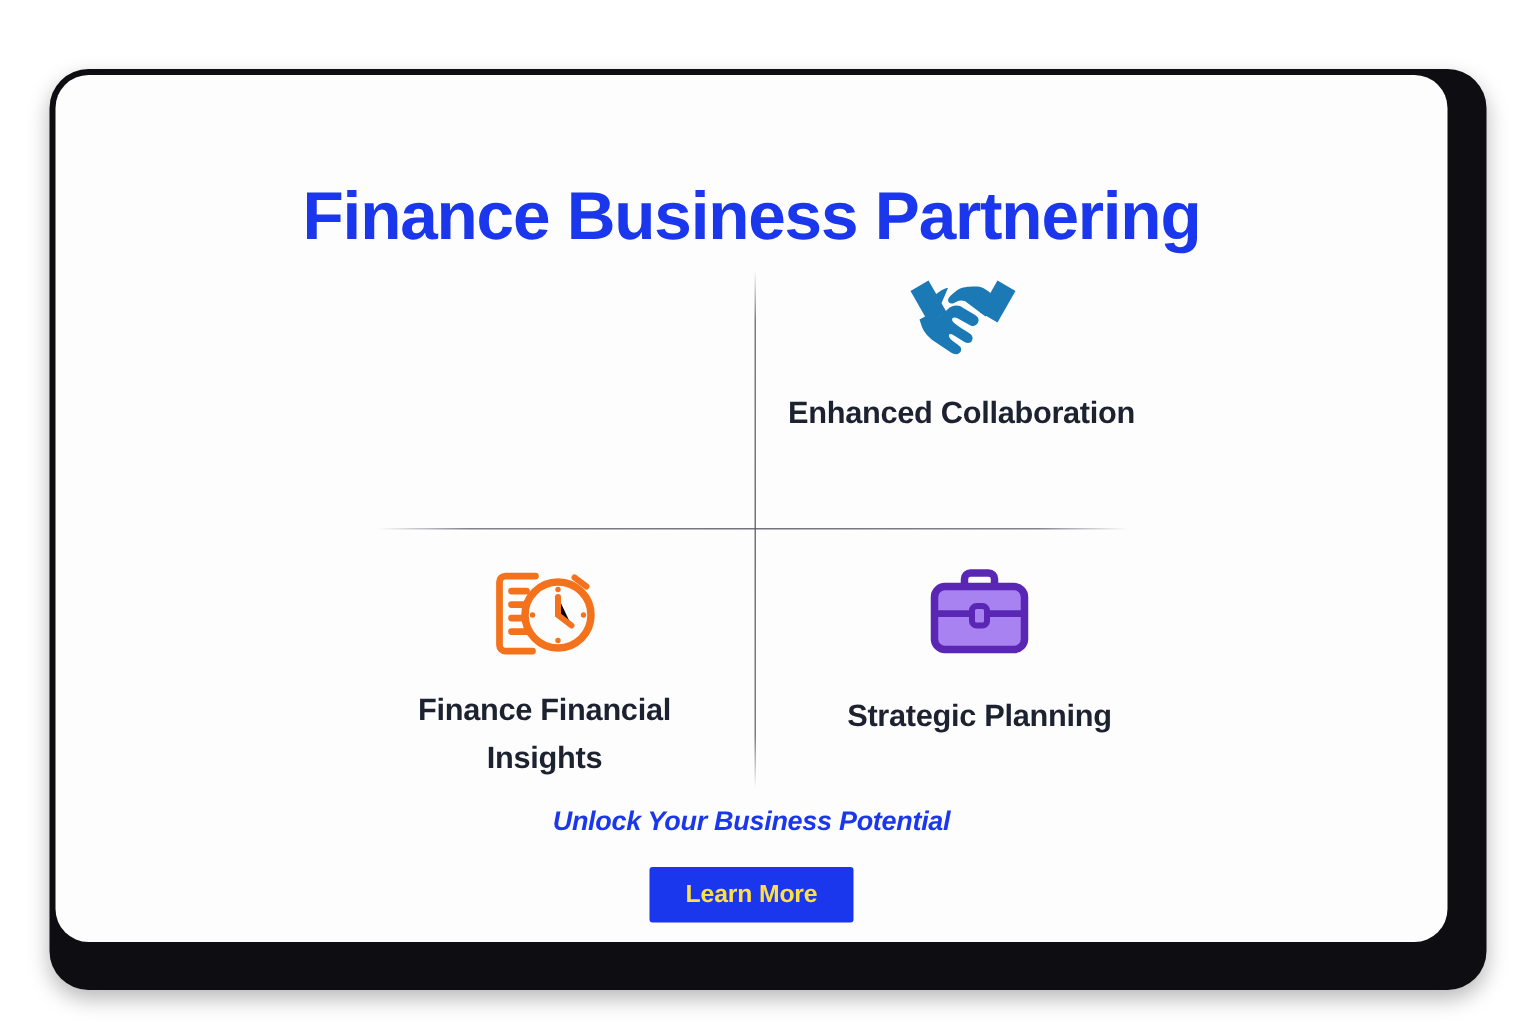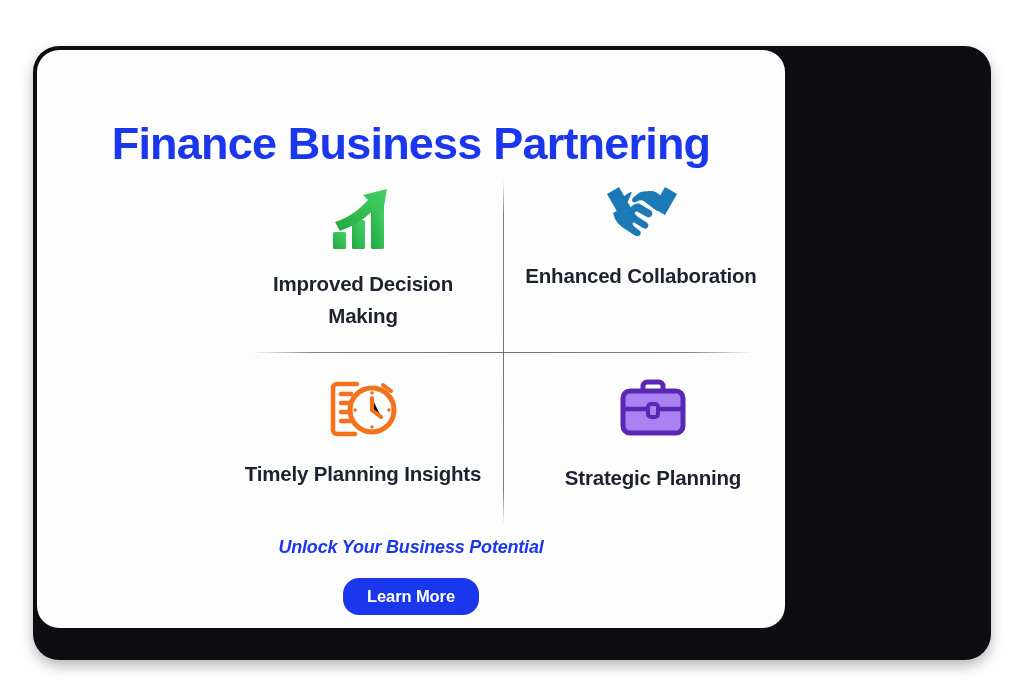--- a/index.html
+++ b/index.html
@@ -24,21 +24,21 @@
     background: #0d0d12;
     border-radius: 26px;
     box-shadow: 0 6px 14px rgba(0,0,0,0.28);
     box-sizing: border-box;
   }
 
   #device-screen {
     position: absolute;
     left: 4px;
     top: 4px;
-    width: 748px;
+    width: 928px;
     height: 578px;
     background: #fdfdfe;
     border-radius: 22px;
     overflow: hidden;
     box-sizing: border-box;
   }
 
   
   #slide {
     position: relative;
@@ -145,62 +145,45 @@
   #cta-wrap {
     position: absolute;
     left: 0;
     right: 0;
     top: 528px;
     text-align: center;
   }
   #learn-more-button {
     display: inline-block;
     background: #1b37ed;
-    color: #ffffff;
+    color: #fde047;
     font-size: 16.5px;
     font-weight: bold;
     border: none;
-    border-radius: 16px;
+    border-radius: 2px;
     padding: 9px 24px;
     font-family: "Liberation Sans", sans-serif;
     cursor: pointer;
     letter-spacing: -0.1px;
   }
 </style>
 </head>
 <body>
 
 <div id="device-frame">
   <div id="device-screen">
     <div id="slide">
 
       <div id="page-title">Finance Business Partnering</div>
 
       <div id="quadrant-grid">
 
         <div class="divider-h"></div>
         <div class="divider-v"></div>
 
-        <div class="quadrant q-tl">
-          <span class="q-icon">
-            <svg width="72" height="62" viewBox="0 0 72 62">
-              <defs>
-                <linearGradient id="grnA" x1="0" y1="1" x2="1" y2="0">
-                  <stop offset="0" stop-color="#23a93f"></stop>
-                  <stop offset="1" stop-color="#45d166"></stop>
-                </linearGradient>
-              </defs>
-              <rect x="6" y="44" width="13" height="17" rx="1.5" fill="url(#grnA)"></rect>
-              <rect x="25" y="32" width="13" height="29" rx="1.5" fill="url(#grnA)"></rect>
-              <rect x="44" y="18" width="13" height="43" rx="1.5" fill="url(#grnA)"></rect>
-              <path d="M8 34 C20 30 30 24 41 12 L36 7 L60 1 L56 24 L50 18 C38 32 26 38 13 43 Z" fill="url(#grnA)"></path>
-            </svg>
-          </span>
-          <div class="q-label">Improved Decision Making</div>
-        </div>
 
         <div class="quadrant q-tr">
           <span class="q-icon">
             <svg width="74" height="62" viewBox="0 0 74 62">
               <g fill="#1b79b5">
                 <path d="M2 14 L14 7 L26 28 L14 35 Z"></path>
                 <path d="M72 14 L60 7 L48 28 L60 35 Z"></path>
                 <path d="M27 12 C23 12 15 19 13 23 C11 27 13 31 16 32 C19 33 24 29 27 26
                          C29 24 32 23 35 24 L45 30 C47 31 48 33 47 35 C46 37 44 38 42 37
                          L33 32 C31 31 29 32 30 34 C31 36 38 40 41 42
@@ -233,21 +216,21 @@
                 <path d="M56 7 L64 13"></path>
               </g>
               <g fill="#f4721b">
                 <circle cx="45" cy="15" r="1.8"></circle>
                 <circle cx="62" cy="32" r="1.8"></circle>
                 <circle cx="45" cy="49" r="1.8"></circle>
                 <circle cx="28" cy="32" r="1.8"></circle>
               </g>
             </svg>
           </span>
-          <div class="q-label">Timely Planning Insights</div>
+          <div class="q-label">Finance Financial Insights</div>
         </div>
 
         <div class="quadrant q-br">
           <span class="q-icon">
             <svg width="72" height="58" viewBox="0 0 72 58">
               <path d="M26 13 V8 A4 4 0 0 1 30 4 H42 A4 4 0 0 1 46 8 V13" fill="none" stroke="#5a27b5" stroke-width="5" stroke-linecap="round"></path>
               <rect x="6" y="13" width="60" height="42" rx="7" fill="#a982f2" stroke="#5a27b5" stroke-width="5"></rect>
               <path d="M8 31 H64" stroke="#5a27b5" stroke-width="4.5" fill="none"></path>
               <rect x="31" y="26" width="10" height="13" rx="3" fill="#a982f2" stroke="#5a27b5" stroke-width="4"></rect>
             </svg>

